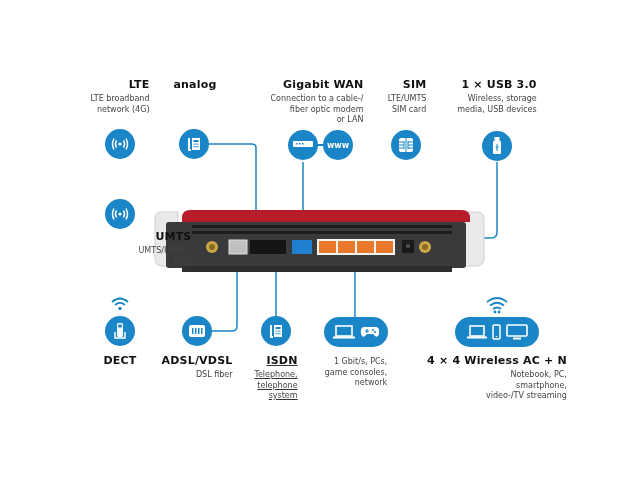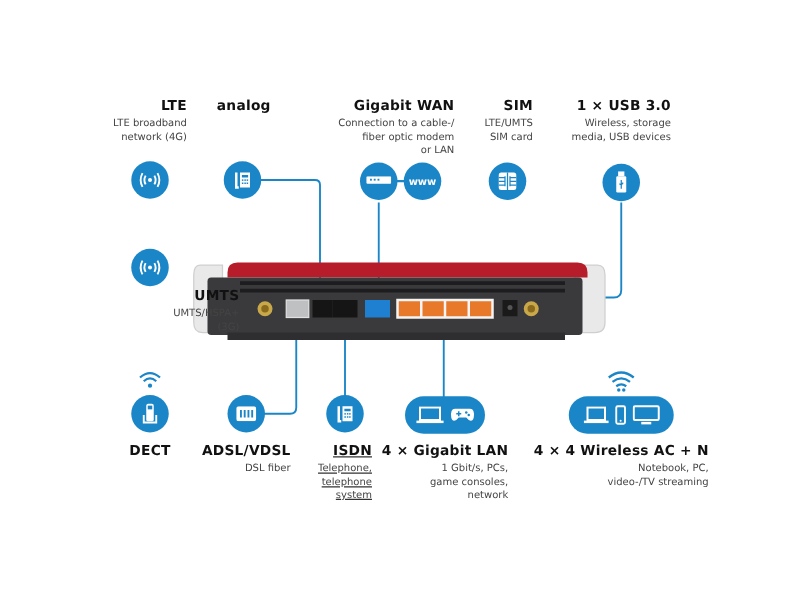--- a/index.html
+++ b/index.html
@@ -234,21 +234,20 @@
       <rect x="0" y="11.5" width="22" height="2" fill="#fff"></rect>
     </svg>
   <svg width="20" height="14" viewBox="0 0 20 14">
       <path d="M4 2 H16 Q20 2 19 9 Q18 13 15 11 L13 9 H7 L5 11 Q2 13 1 9 Q0 2 4 2 Z" fill="#fff"></path>
       <path d="M5 6 H9 M7 4 V8" stroke="#1a86c7" stroke-width="1.2"></path>
       <circle cx="13" cy="5" r="1" fill="#1a86c7"></circle>
       <circle cx="15" cy="7" r="1" fill="#1a86c7"></circle>
     </svg>
 </div>
 <div class="lbl" style="left:356px;top:354px;">
-  <div class="t">4 × Gigabit LAN</div>
   <div class="d">
       <div>1 Gbit/s, PCs,</div>
       <div>game consoles,</div>
       <div>network</div>
     </div>
 </div>
 
 <svg style="position:absolute;left:485px;top:296px;" width="24" height="18" viewBox="0 0 24 18">
   <path d="M2 6 Q12 -2 22 6 M5 9.5 Q12 4 19 9.5 M8 13 Q12 10 16 13" stroke="#1a86c7" stroke-width="1.8" fill="none"></path>
     <circle cx="10" cy="16" r="1.4" fill="#1a86c7"></circle>
@@ -265,15 +264,16 @@
     </svg>
   <svg width="22" height="16" viewBox="0 0 22 16">
       <rect x="1" y="1" width="20" height="11" rx="1" fill="none" stroke="#fff" stroke-width="1.6"></rect>
       <rect x="7" y="13.5" width="8" height="2" fill="#fff"></rect>
     </svg>
 </div>
 <div class="lbl" style="left:497px;top:354px;">
   <div class="t">4 × 4 Wireless AC + N</div>
   <div class="d">
       <div>Notebook, PC,</div>
+      <div>smartphone,</div>
       <div>video-/TV streaming</div>
     </div>
 </div>
 
 </body></html>

